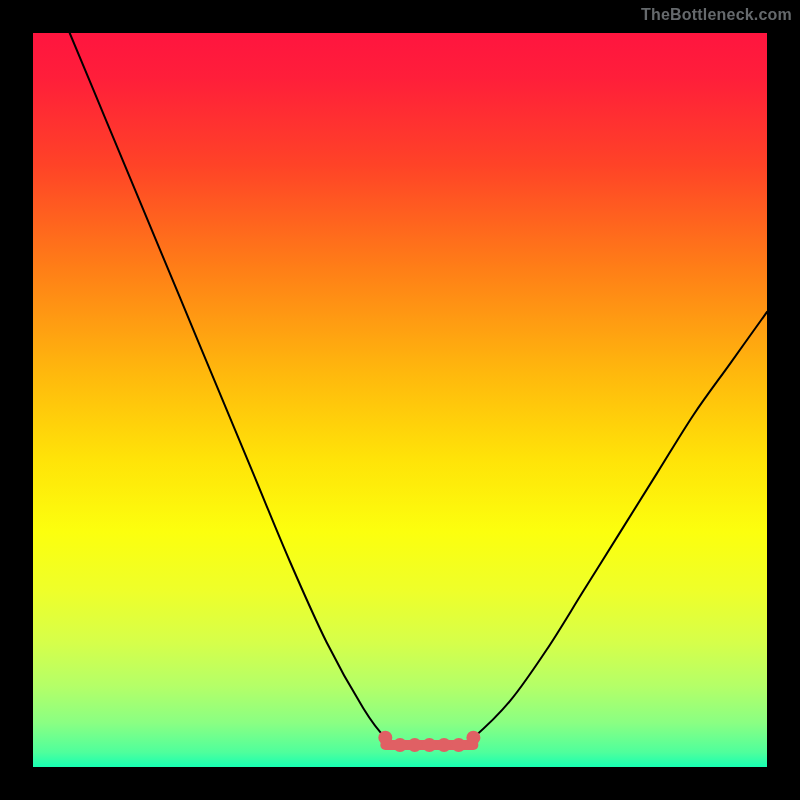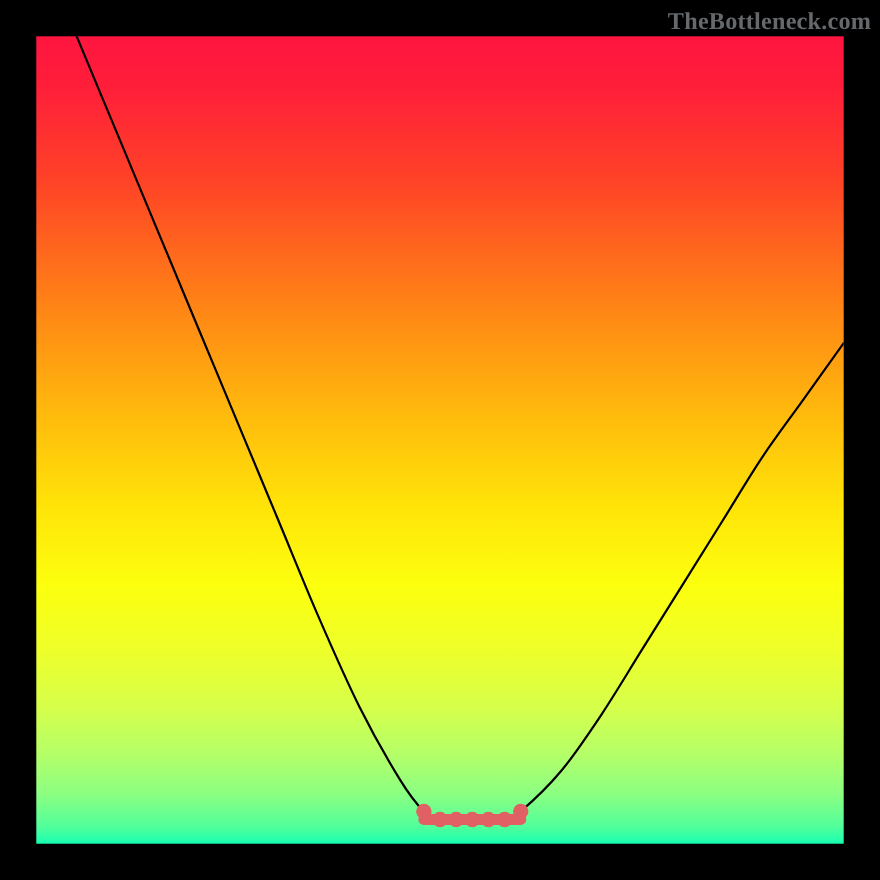--- a/index.html
+++ b/index.html
@@ -28,22 +28,22 @@
       #d6ff4a 83%,
       #b4ff68 89%,
       #8aff83 94%,
       #4fff9c 98%,
       #17ffb2 100%);
   }
   .watermark {
     position: absolute;
     top: 6px;
     right: 8px;
-    font-family: Liberation Serif, serif;
-    font-size: 22px;
+    font-family: Liberation Sans, sans-serif;
+    font-size: 16px;
     font-weight: bold;
     color: #65696c;
     letter-spacing: 0.2px;
   }
   svg.curve {
     position: absolute;
     left: 0;
     top: 0;
     width: 734px;
     height: 734px;

